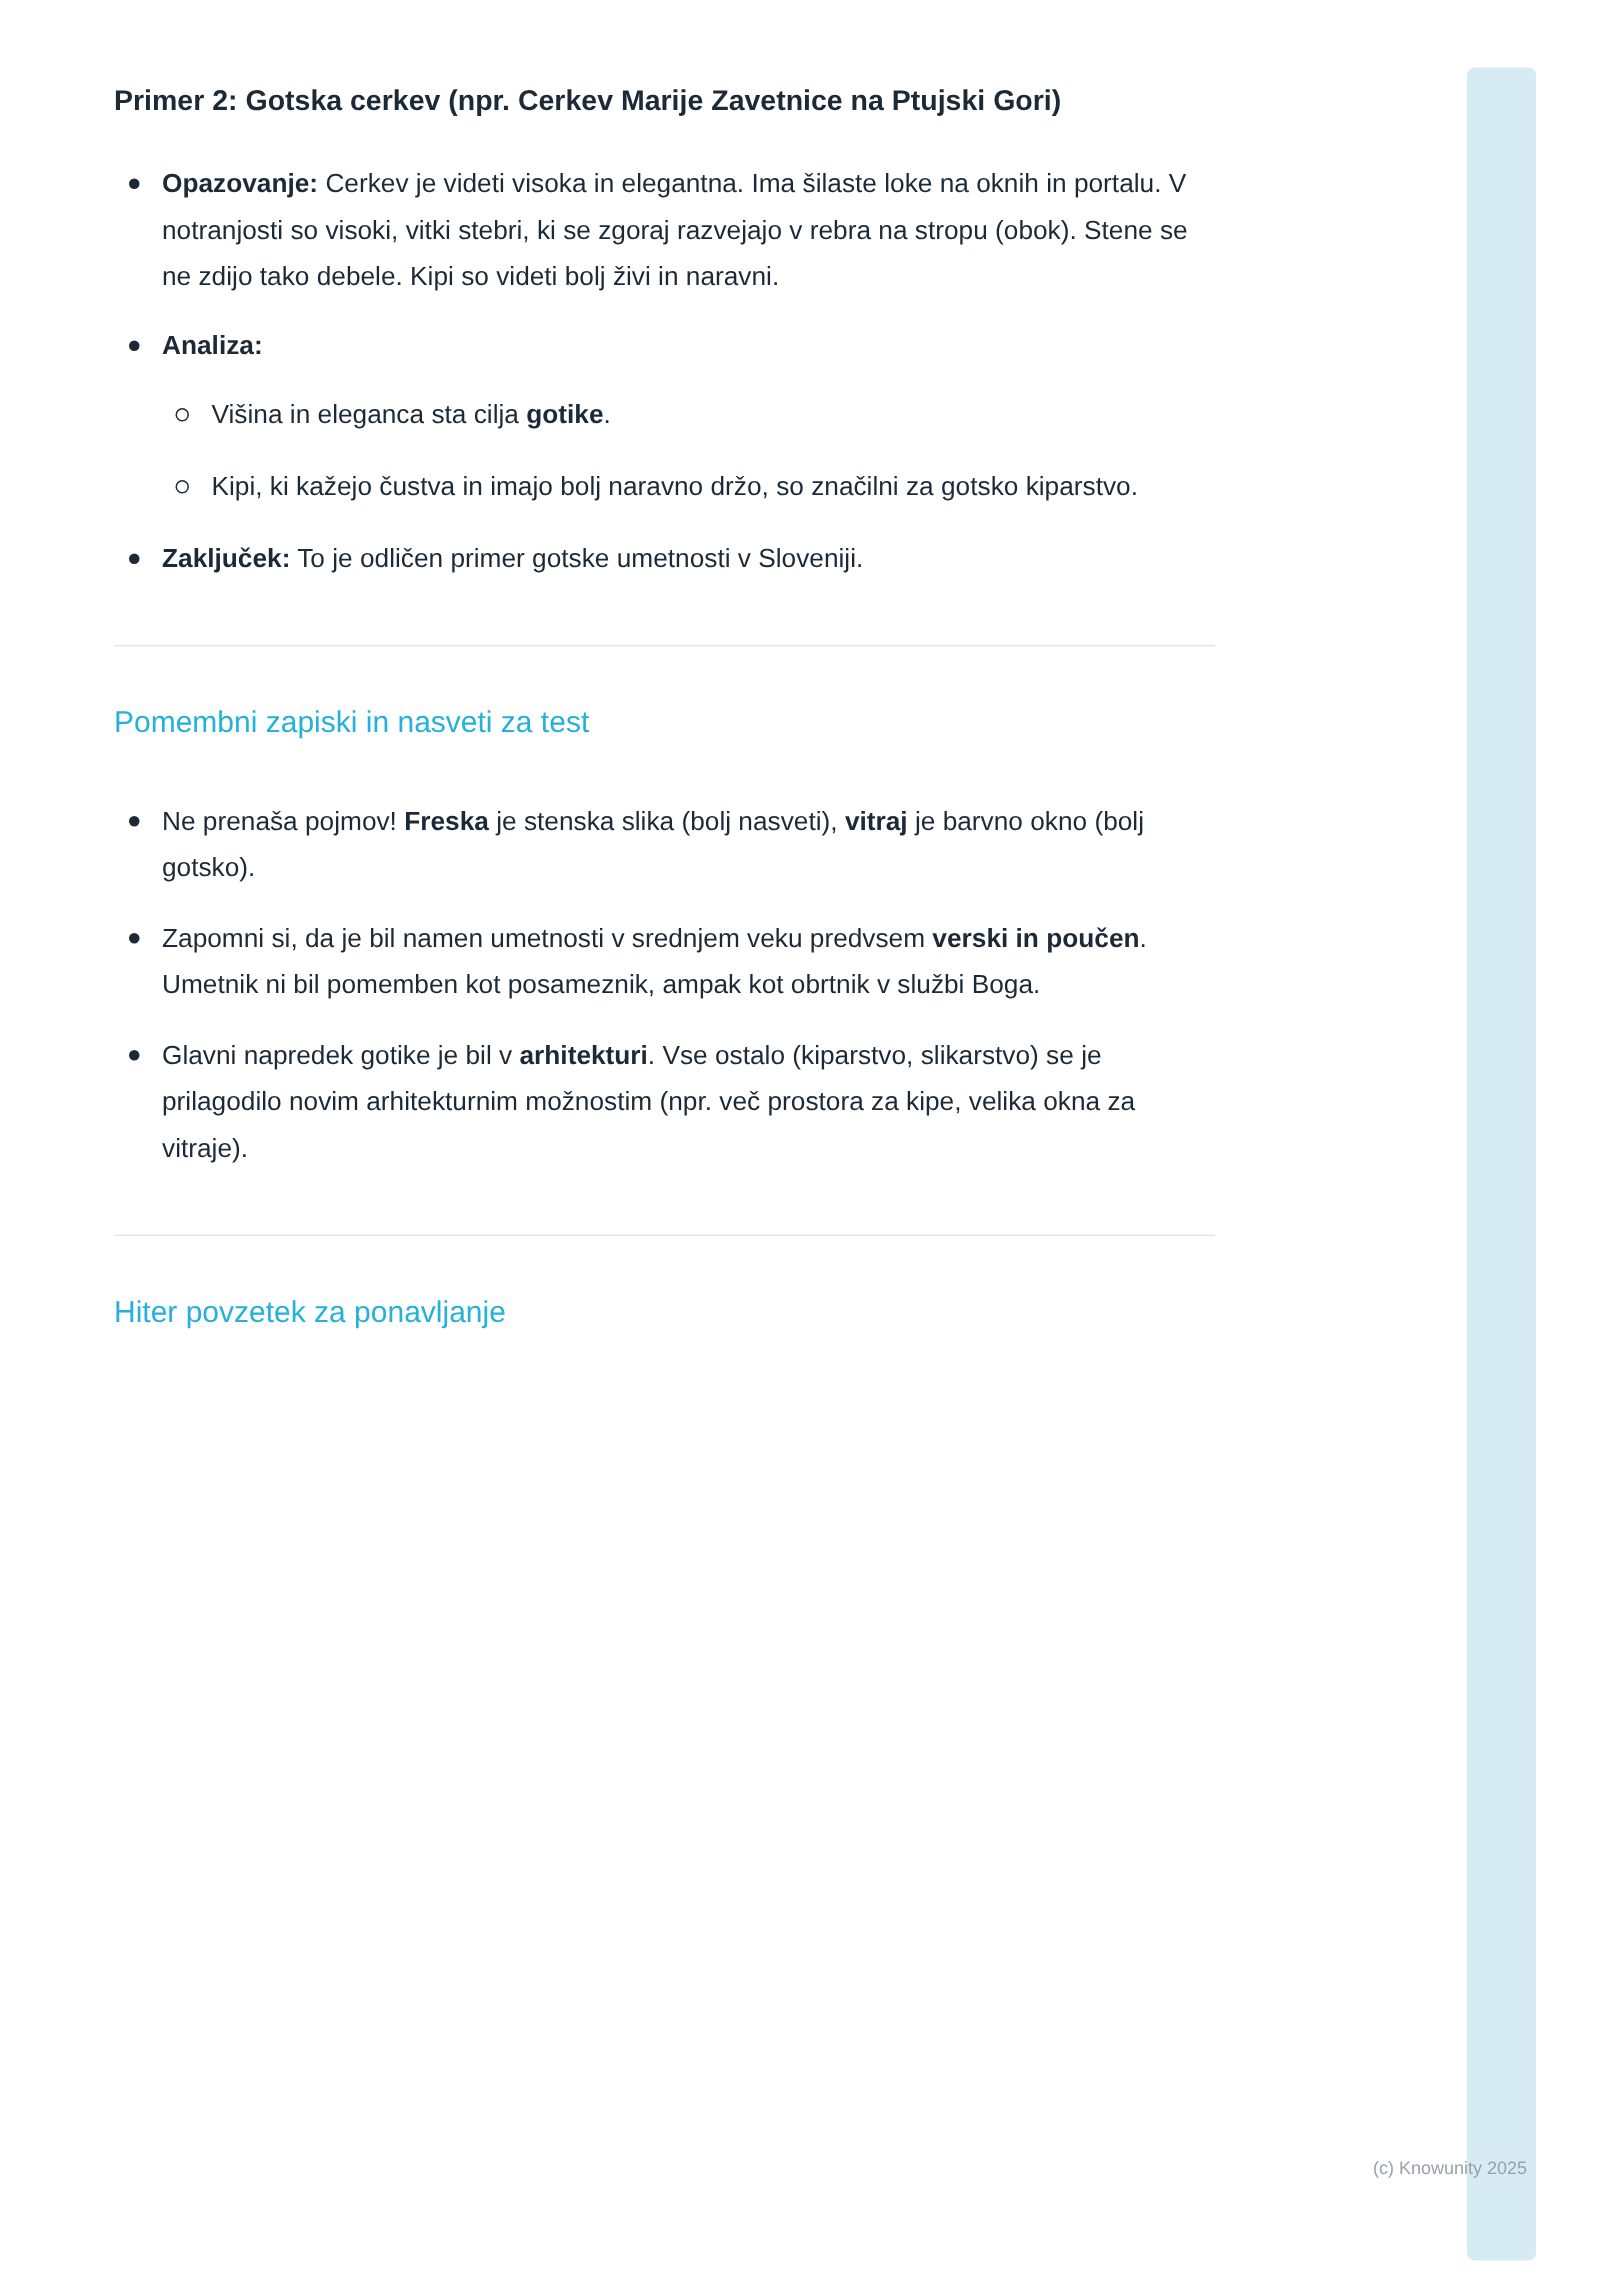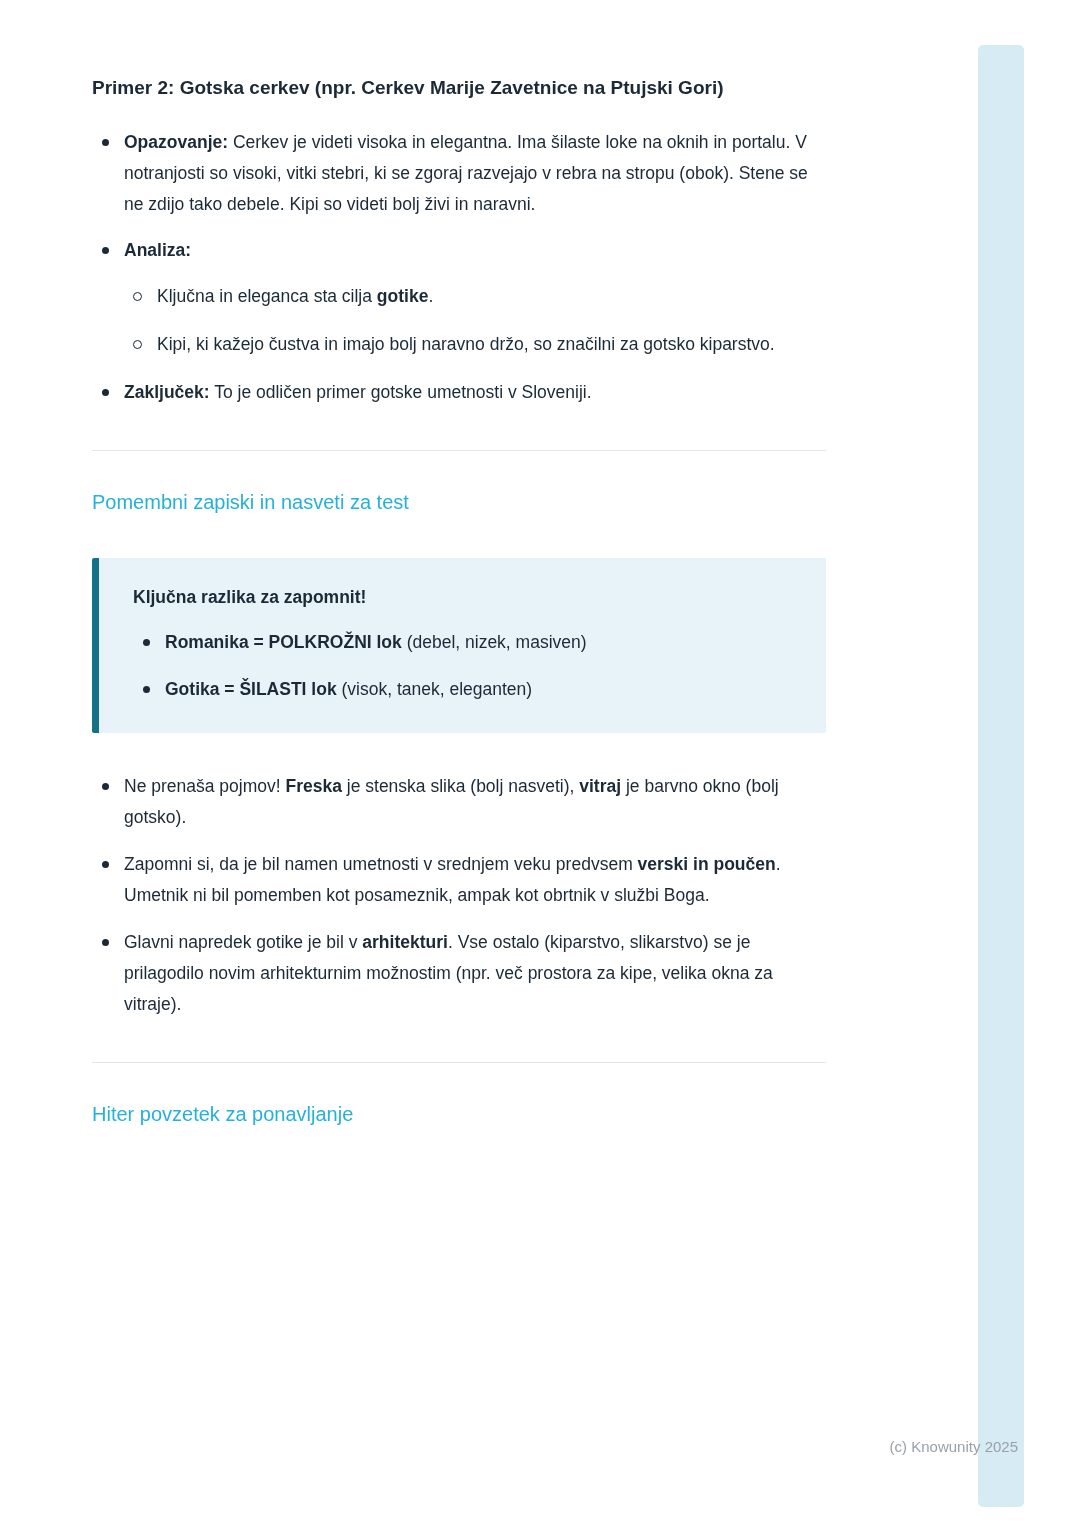--- a/index.html
+++ b/index.html
@@ -11,21 +11,21 @@
     position:relative;
     overflow:hidden;
   }
   .edge-strip {
     position:absolute; top:45px; right:56px;
     width:46px; height:1462px;
     background:var(--strip,#d7ebf4);
     border-radius:5px;
     z-index:1;
   }
-  .content { position:absolute; left:92px; top:57px; width:734px; z-index:2;margin-top:20px; }
+  .content { position:absolute; left:76px; top:57px; width:734px; z-index:2; }
   .h3 { font-size:19px; font-weight:bold; margin-bottom:28px; }
   li, p { font-size:17.5px; line-height:31px; }
   .b { font-weight:bold; }
   ul { list-style:none; }
   .l1 > li { position:relative; padding-left:32px; margin-bottom:15px; }
   .l1 > li::before {
     content:""; position:absolute; left:10px; top:12px;
     width:7px; height:7px; border-radius:50%; background:currentColor;
   }
   .l2 { margin-top:15px; }
@@ -47,59 +47,52 @@
     border-left:7px solid var(--callout_border,#15718a);
     padding:24px 30px 12px 34px;
     border-radius:2px;
   }
   .callout-title { font-weight:bold; margin-bottom:14px; }
   .callout .l1 > li { margin-bottom:16px; }
   .tips { margin-top:38px; }
   .tips > li { margin-bottom:16px; }
   .footer {
     position:absolute; top:1438px; right:62px;
-    font-size:15px; color:#9aa1a9; z-index:3;
+    font-size:12px; color:#9aa1a9; z-index:3;
   }
 </style>
 </head>
 <body>
 
 <div>
 
   <div class="edge-strip"></div>
 
   <div class="content">
 
     <div class="h3">Primer 2: Gotska cerkev (npr. Cerkev Marije Zavetnice na Ptujski Gori)</div>
 
     <ul class="l1">
       <li><span class="b">Opazovanje:</span><span> Cerkev je videti visoka in elegantna. Ima šilaste loke na oknih in portalu. V notranjosti so visoki, vitki stebri, ki se zgoraj razvejajo v rebra na stropu (obok). Stene se ne zdijo tako debele. Kipi so videti bolj živi in naravni.</span></li>
 
       <li>
         <span class="b">Analiza:</span>
         <ul class="l2">
-          <li><span>Ključna in eleganca sta cilja </span><span class="b">gotike</span><span>.</span></li>
+          <li><span>Višina in eleganca sta cilja </span><span class="b">gotike</span><span>.</span></li>
           <li><span>Kipi, ki kažejo čustva in imajo bolj naravno držo, so značilni za gotsko kiparstvo.</span><span class="b"></span><span></span></li>
         </ul>
       </li>
 
       <li><span class="b">Zaključek:</span><span> To je odličen primer gotske umetnosti v Sloveniji.</span></li>
     </ul>
 
     <hr class="divider">
 
     <h2 class="accent">Pomembni zapiski in nasveti za test</h2>
 
-    <div class="callout">
-      <p class="callout-title">Ključna razlika za zapomnit!</p>
-      <ul class="l1">
-        <li><span class="b">Romanika = POLKROŽNI lok</span><span> (debel, nizek, masiven)</span></li>
-        <li><span class="b">Gotika = ŠILASTI lok</span><span> (visok, tanek, eleganten)</span></li>
-      </ul>
-    </div>
 
     <ul class="l1 tips">
       <li><span>Ne prenaša pojmov! </span><span class="b">Freska</span><span> je stenska slika (bolj nasveti), </span><span class="b">vitraj</span><span> je barvno okno (bolj gotsko).</span></li>
 
       <li><span>Zapomni si, da je bil namen umetnosti v srednjem veku predvsem </span><span class="b">verski in poučen</span><span>. Umetnik ni bil pomemben kot posameznik, ampak kot obrtnik v službi Boga.</span></li>
 
 
       <li><span>Glavni napredek gotike je bil v </span><span class="b">arhitekturi</span><span>. Vse ostalo (kiparstvo, slikarstvo) se je prilagodilo novim arhitekturnim možnostim (npr. več prostora za kipe, velika okna za vitraje).</span></li>
     </ul>
 

